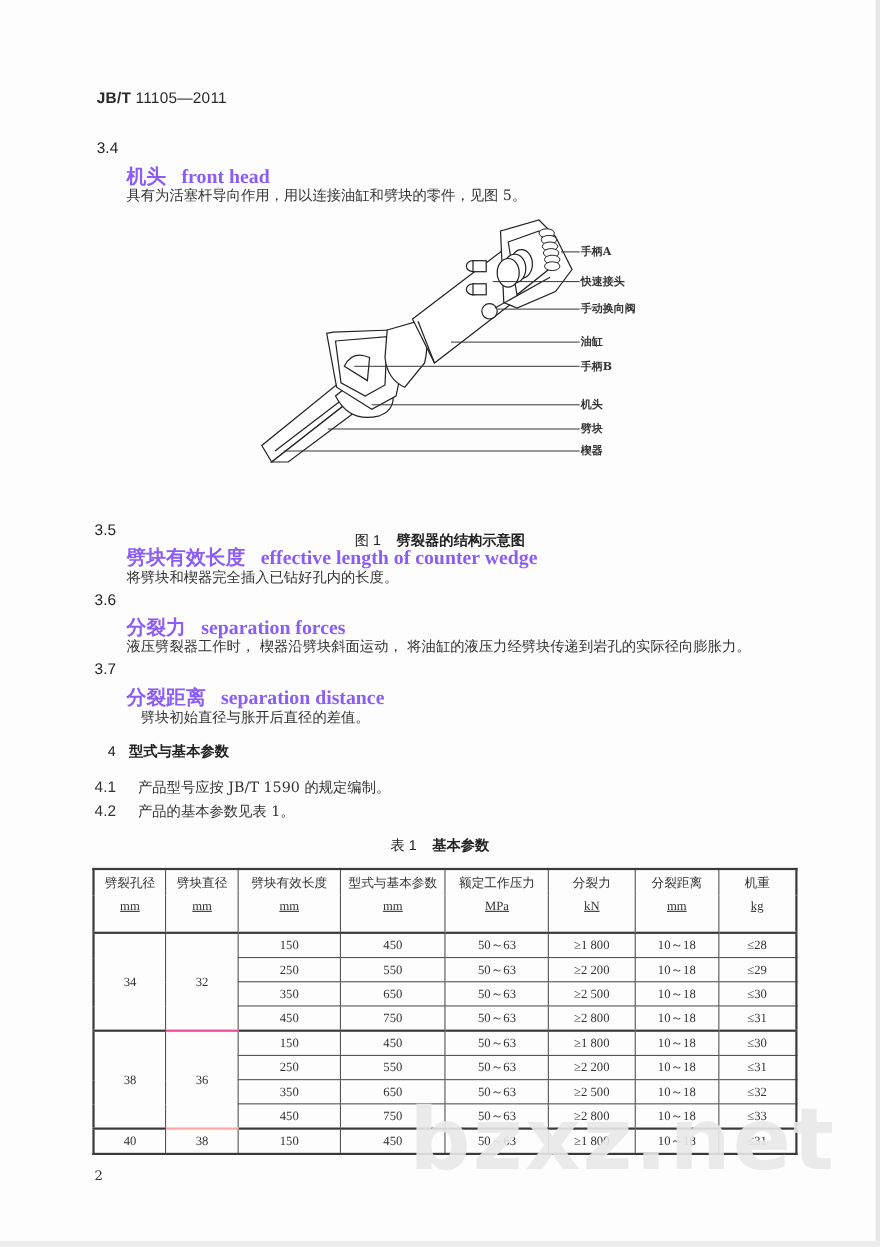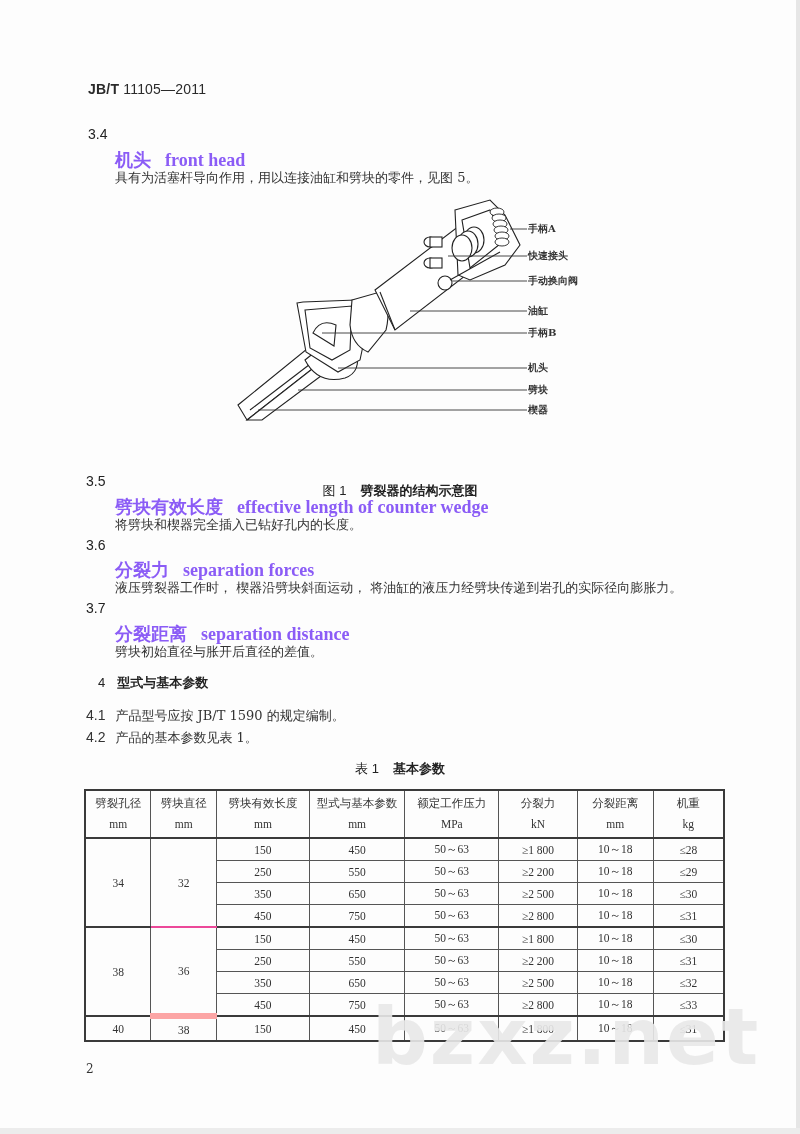--- a/index.html
+++ b/index.html
@@ -14,38 +14,38 @@
   .header-code { left: 88px; top: 81px; font-family: "Liberation Sans", sans-serif; font-size: 14px; font-weight: bold; letter-spacing: 0.2px; }
   .header-code .num { font-weight: normal; }
   .clause-num { font-family: "Liberation Sans", sans-serif; font-size: 14px; color: #222; }
   .term { font-size: 18px; font-weight: bold; color: #8b5cf6; }
   .term .en { font-family: "Liberation Serif", serif; margin-left: 14px; }
   .para { font-size: 13px; color: #333; }
   .fig-caption, .tab-caption { font-size: 13px; font-weight: bold; color: #222; width: 800px; text-align: center; left: 0; }
   .fig-caption .n, .tab-caption .n { font-family: "Liberation Sans", sans-serif; font-weight: normal; margin-right: 14px; }
   .sec4 { font-size: 13px; font-weight: bold; color: #222; }
   .sec4 .n { font-family: "Liberation Sans", sans-serif; font-weight: normal; margin-right: 12px; }
-  .sub .n { font-family: "Liberation Sans", sans-serif; font-size: 14px; margin-right: 10px; }
+  .sub .n { font-family: "Liberation Sans", sans-serif; font-size: 14px; margin-right: 20px; }
   .sub { font-size: 13px; color: #333; }
 
   .figure { left: 230px; top: 195px; width: 380px; height: 235px; }
   .callout { font-size: 10px; font-weight: bold; color: #333; position: absolute; left: 528px; }
 
   table.params {
     position: absolute; left: 84px; top: 789px; width: 641px;
     border-collapse: collapse; border: 2px solid #3a3a3a;
     font-family: "Liberation Serif", serif; font-size: 11.5px; color: #333;
   }
   table.params th, table.params td {
     border: 1px solid #555; text-align: center; padding: 0; height: 21px;
     font-weight: normal;
   }
   table.params thead th { height: 21px; line-height: 21px; }
   table.params thead tr.h1 th { border-bottom: none; padding-top: 2px; }
-  table.params thead tr.h2 th { border-top: none; padding-bottom: 2px; }
+  table.params thead tr.h2 th { border-top: none; padding-bottom: 12px; text-decoration: underline; }
   table.params thead tr.h2 th { border-bottom: 2px solid #3a3a3a; }
   table.params tr.group-end td { border-bottom: 2px solid #3a3a3a; }
   .page-num { left: 86px; top: 1062px; font-size: 12px; color: #333; }
   .watermark {
     left: 372px; top: 992px; font-family: "DejaVu Sans", sans-serif; font-weight: bold;
     font-size: 78px; color: #e9e9e9; letter-spacing: 2px; opacity: 0.9;
   }
 </style>
 </head>
 <body>
@@ -140,21 +140,21 @@
 <div class="abs clause-num" style="left:86px; top:537px;">3.6</div>
 <div class="abs term" style="left:115px; top:558px;">
   <span>分裂力</span><span class="en">separation forces</span>
 </div>
 <div class="abs para" style="left:115px; top:579px;">液压劈裂器工作时， 楔器沿劈块斜面运动， 将油缸的液压力经劈块传递到岩孔的实际径向膨胀力。</div>
 
 <div class="abs clause-num" style="left:86px; top:600px;">3.7</div>
 <div class="abs term" style="left:115px; top:622px;">
   <span>分裂距离</span><span class="en">separation distance</span>
 </div>
-<div class="abs para" style="left:115px; top:643px;text-align:right;">劈块初始直径与胀开后直径的差值。</div>
+<div class="abs para" style="left:128px; top:643px;text-align:right;">劈块初始直径与胀开后直径的差值。</div>
 
 <div class="abs sec4" style="left:86px; top:674px;margin-left:12px;">
   <span class="n">4</span><span>型式与基本参数</span>
 </div>
 <div class="abs sub" style="left:86px; top:707px;">
   <span class="n">4.1</span><span>产品型号应按 JB/T 1590 的规定编制。</span>
 </div>
 <div class="abs sub" style="left:86px; top:729px;">
   <span class="n">4.2</span><span>产品的基本参数见表 1。</span>
 </div>
@@ -228,21 +228,21 @@
       <td>450</td>
       <td>750</td>
       <td>50～63</td>
       <td>≥2 800</td>
       <td>10～18</td>
       <td>≤31</td>
     </tr>
 
     <tr>
       <td rowspan="4" style="border-bottom:2px solid #3a3a3a">38</td>
-      <td rowspan="4" style="border-bottom:6px solid #fca5a5">36</td>
+      <td rowspan="4" style="border-bottom:2px solid #fca5a5">36</td>
       <td>150</td>
       <td>450</td>
       <td>50～63</td>
       <td>≥1 800</td>
       <td>10～18</td>
       <td>≤30</td>
     </tr>
     <tr>
       <td>250</td>
       <td>550</td>

